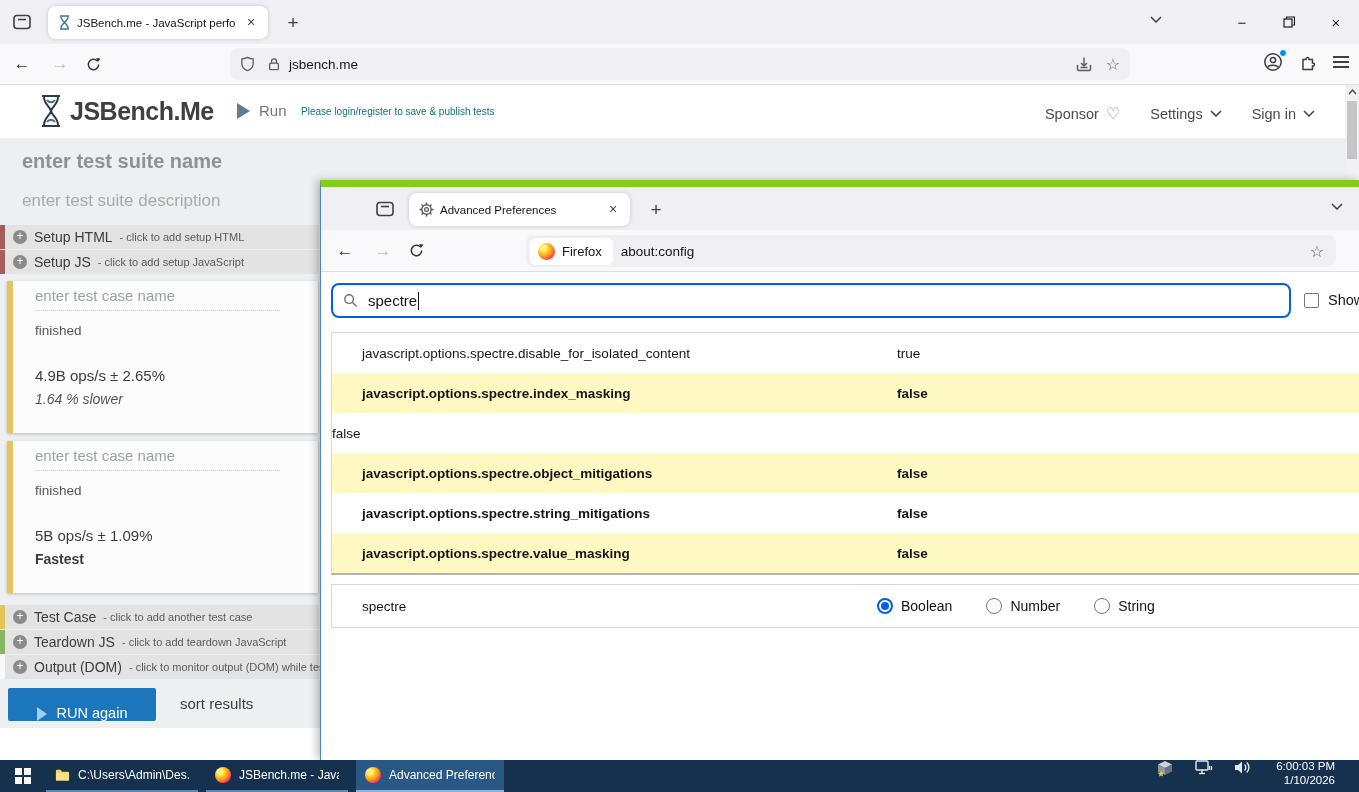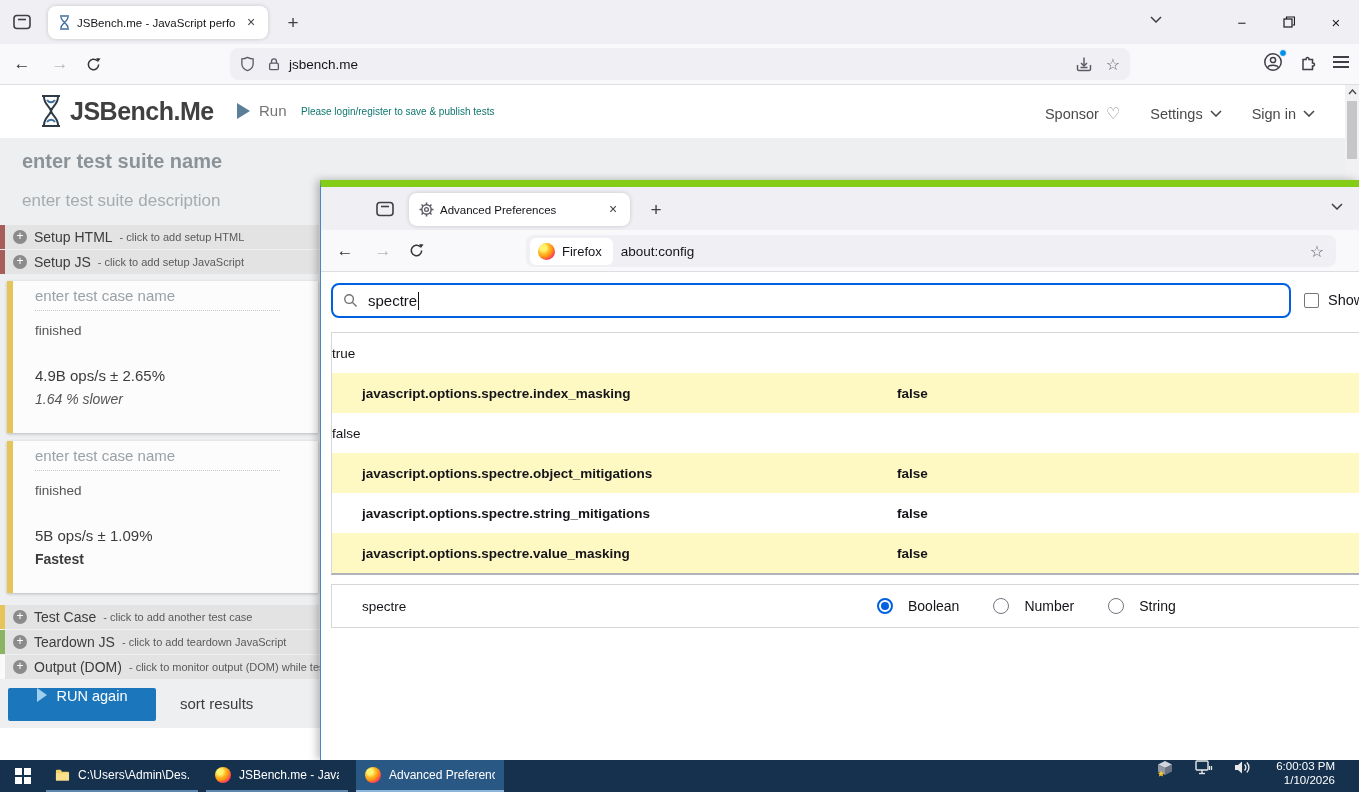--- a/index.html
+++ b/index.html
@@ -60,21 +60,21 @@
   .plus-circle { width:14px; height:14px; border-radius:50%; background:#8b8b8b; color:#fff; font-size:12px; line-height:13px; text-align:center; flex:none; }
   .panel-label { font-size:14px; color:#3c3c3c; }
   .panel-hint { font-size:11px; color:#5a5a5a; }
   .tc-card { position:absolute; left:7px; width:311px; height:152px; background:#fcfcfc; border-left:6px solid #e5c55a; box-shadow:0 1px 3px rgba(0,0,0,.22); }
   .tc-name { position:absolute; left:22px; top:6px; width:245px; font-size:15px; color:#9aa1a6; border-bottom:1px dotted #c9c9c9; padding-bottom:6px; }
   .tc-status { position:absolute; left:22px; top:42px; font-size:13.5px; color:#555; }
   .tc-ops { position:absolute; left:22px; top:86px; font-size:15px; color:#3c3c3c; }
   .tc-note { position:absolute; left:22px; top:110px; font-size:14px; color:#555; }
   .tc-note.slower { font-style:italic; }
   .tc-note.fastest { font-weight:bold; color:#3c3c3c; }
-  .run-again { position:absolute; left:8px; top:503px; width:148px; height:33px; background:#1b76bc; border:none; border-radius:2px; display:flex; align-items:flex-start; justify-content:center; gap:10px; }
+  .run-again { position:absolute; left:8px; top:503px; width:148px; height:33px; background:#1b76bc; border:none; border-radius:2px; display:flex; align-items:flex-end; justify-content:center; gap:10px; }
   .run-again .tri { width:0; height:0; border-left:10px solid #9fd0f0; border-top:7px solid transparent; border-bottom:7px solid transparent; }
   .run-again-label { color:#fff; font-size:14.5px; }
   .sort-results { position:absolute; left:180px; top:510px; font-size:15px; color:#3c3c3c; }
   .main-scrollbar { position:absolute; top:85px; right:0; width:14px; bottom:0; background:#f1f1f3; z-index:2; }
   .sb-arrow { margin:4px auto 0; }
   .sb-thumb { position:absolute; top:16px; left:2px; width:10px; height:58px; background:#c6c6c8; }
 
   
   #config-window { position:absolute; left:320px; top:180px; width:1039px; height:580px; z-index:50; background:#fff; border-left:1px solid #4a86c7; border-top:7px solid #84cc16; box-shadow:-3px 0 8px rgba(0,0,0,.25); overflow:hidden; }
   #config-window .ff-tabbar { height:43px; }
@@ -95,21 +95,21 @@
   .show-label { font-size:14.5px; color:#15141a; }
   .pref-table { position:absolute; left:10px; top:60px; width:1029px; border-top:1px solid #d7d7db; border-left:1px solid #d7d7db; border-bottom:2px solid #b1b1b9; }
   .pref-row { height:40px; display:flex; align-items:center; background:#fff; }
   .pref-row.odd { background:#fef9c3; }
   .pref-row.bold { font-weight:bold; }
   .pref-name { font-size:13.5px; padding-left:30px; width:565px; flex:none; }
   .pref-value { font-size:13.5px; }
   .add-row { position:absolute; left:10px; top:312px; width:1029px; height:44px; border:1px solid #d7d7db; display:flex; align-items:center; }
   .add-name { font-size:13.5px; padding-left:30px; width:545px; flex:none; }
   .radio-group { display:flex; align-items:center; gap:34px; }
-  .radio { display:flex; align-items:center; gap:15px; }
+  .radio { display:flex; align-items:center; gap:8px; }
   .rb { width:16px; height:16px; border-radius:50%; border:1px solid #75757f; background:#fff; flex:none; position:relative; }
   .rb.selected { border:2px solid #0060df; }
   .rb.selected::after { content:""; position:absolute; left:2px; top:2px; width:8px; height:8px; border-radius:50%; background:#0060df; }
   .radio-label { font-size:14px; color:#15141a; }
 
   
   #taskbar { position:absolute; left:0; bottom:0; width:1359px; height:32px; background:#15314e; z-index:100; display:flex; align-items:stretch; }
   .tb-start { width:46px; display:flex; align-items:center; justify-content:center; }
   .win-logo { display:grid; grid-template-columns:7px 7px; grid-template-rows:7px 7px; gap:1.5px; }
   .win-logo div { background:#fff; }
@@ -367,20 +367,21 @@
       <span class="cfg-search-text">spectre</span>
       <span class="caret"></span>
     </div>
     <div class="show-group">
       <span class="checkbox"></span>
       <span class="show-label">Show</span>
     </div>
 
     <div class="pref-table">
       <div class="pref-row">
+        <span class="pref-name">javascript.options.spectre.disable_for_isolated_content</span>
         <span class="pref-value">true</span>
       </div>
       <div class="pref-row odd bold">
         <span class="pref-name">javascript.options.spectre.index_masking</span>
         <span class="pref-value">false</span>
       </div>
       <div class="pref-row">
         <span class="pref-value">false</span>
       </div>
       <div class="pref-row odd bold">

